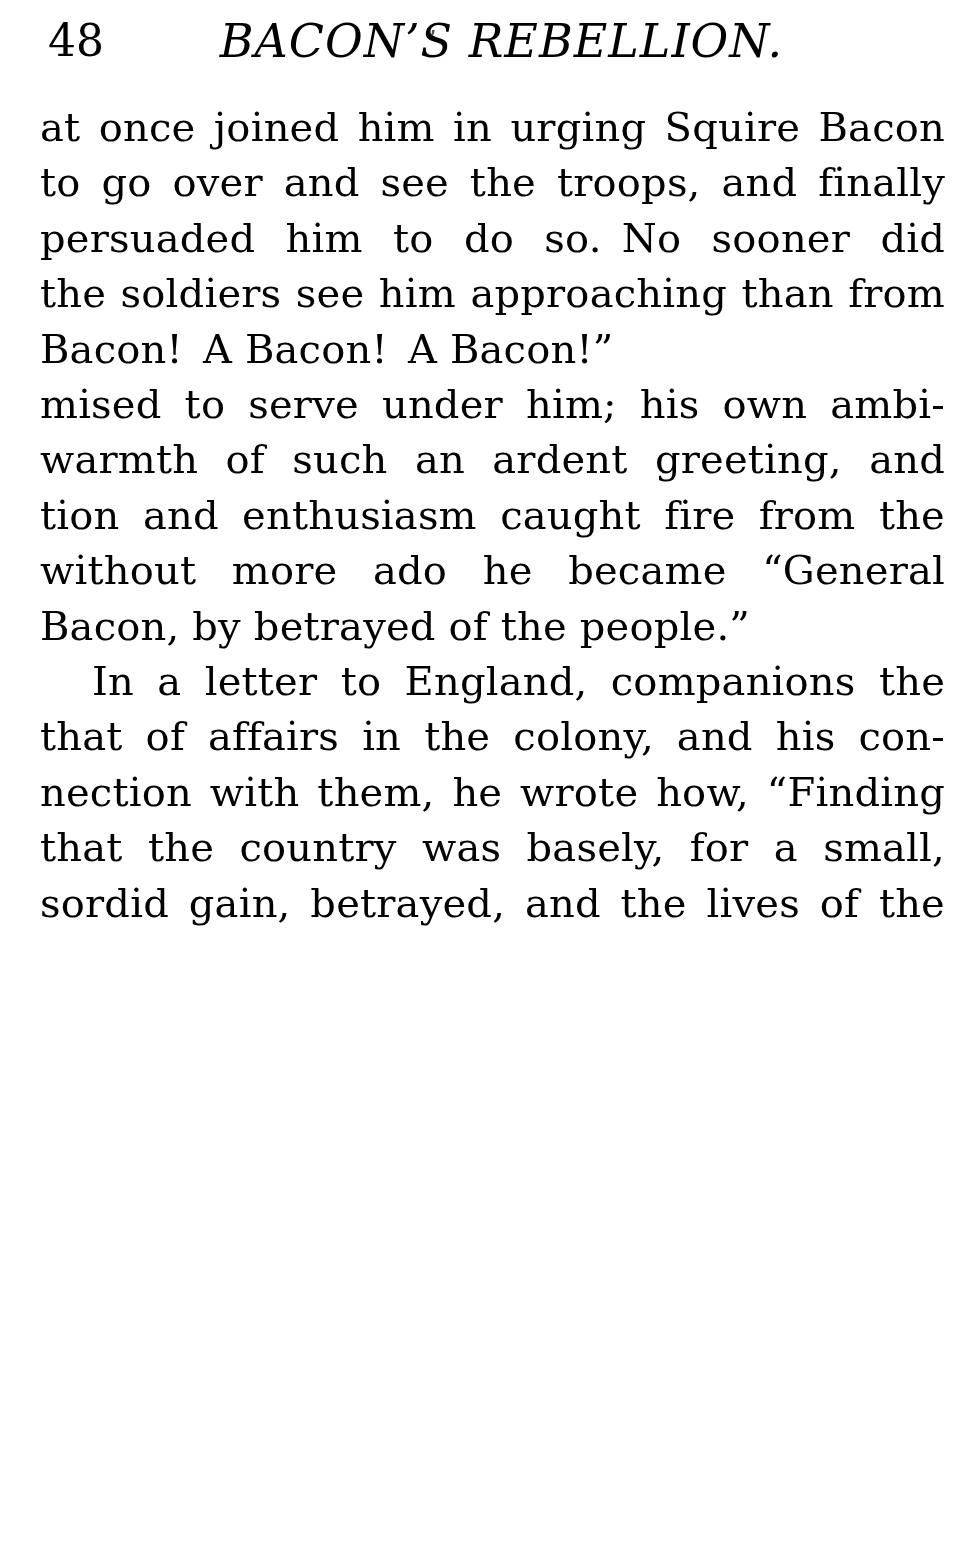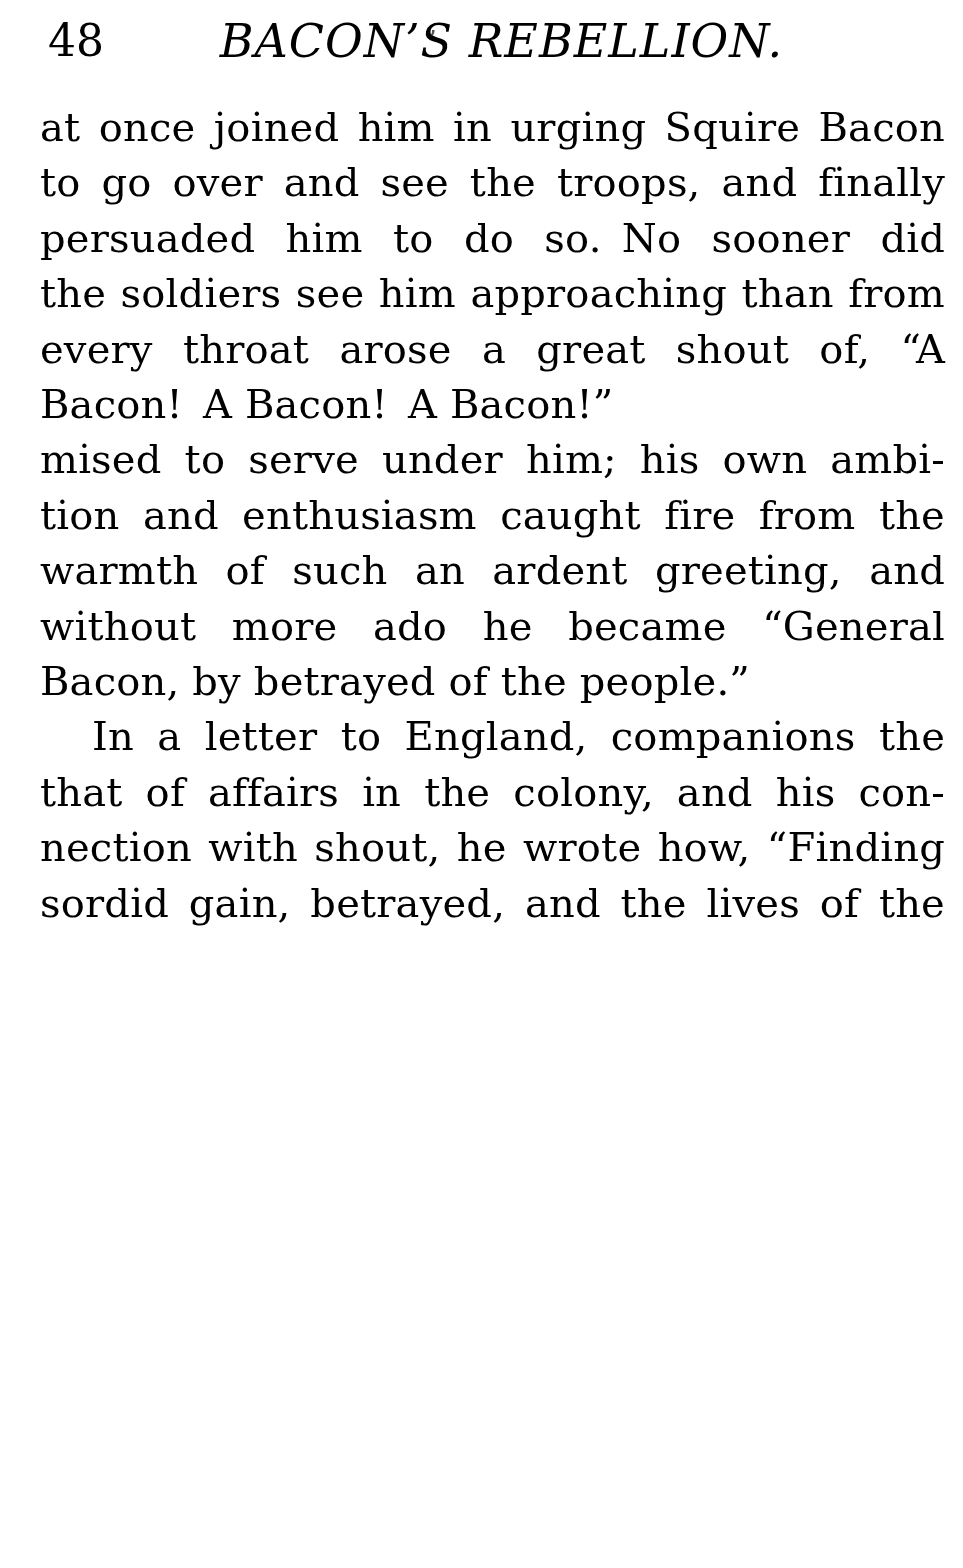--- a/index.html
+++ b/index.html
@@ -96,26 +96,26 @@
   <span class="artifact artifact-title-tick">’</span>
 
   <span class="artifact artifact-left-tick">′</span>
 
   <div class="page-body">
 
   <div class="line">at once joined him in urging Squire Bacon</div>
       <div class="line">to go over and see the troops, and finally</div>
       <div class="line">persuaded him to do so. No sooner did</div>
       <div class="line">the soldiers see him approaching than from</div>
-      <div class="line">every throat arose a great shout of, “A</div>
       <div class="line last">Bacon! A Bacon! A Bacon!”</div>
       <div class="line">mised to serve under him; his own ambi-</div>
+      <div class="line">warmth of such an ardent greeting, and</div>
       <div class="line">tion and enthusiasm caught fire from the</div>
-      <div class="line">warmth of such an ardent greeting, and</div>
       <div class="line">without more ado he became “General</div>
       <div class="line last">Bacon, by betrayed of the people.”</div>
       <div class="line indent">In a letter to England, companions the</div>
       <div class="line">that of affairs in the colony, and his con-</div>
-      <div class="line">nection with shout, he wrote how, “Finding</div>
+      <div class="line">nection with them, he wrote how, “Finding</div>
+      <div class="line">that the country was basely, for a small,</div>
       <div class="line">sordid gain, betrayed, and the lives of the</div>
     </div>
 
 </div>
 
 </body></html>

